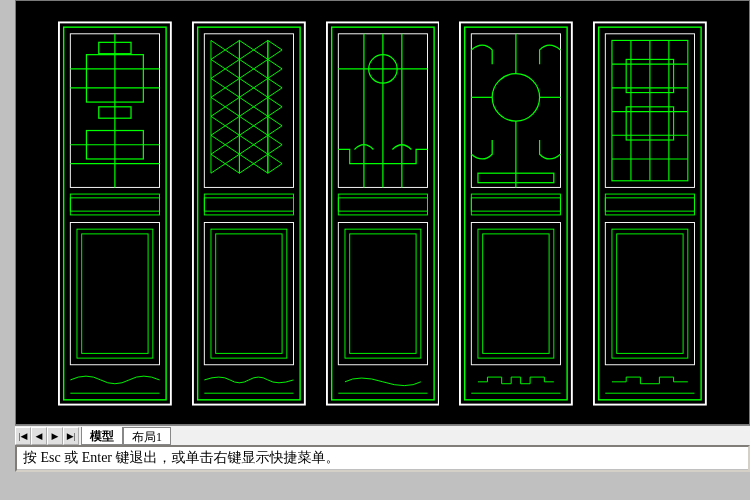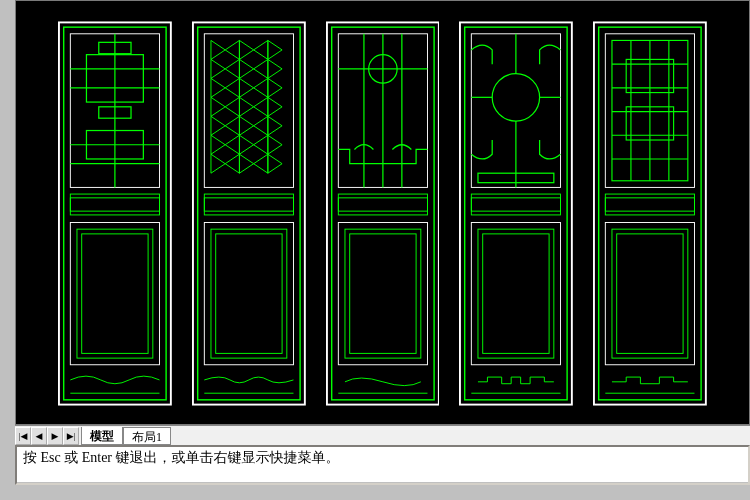--- a/index.html
+++ b/index.html
@@ -5,21 +5,21 @@
 * { margin: 0; padding: 0; box-sizing: border-box; }
 body { font-family: "SimSun", serif; font-size: 13px; background: #c0c0c0; width: 750px; height: 500px; overflow: hidden; }
 .container { display: flex; flex-direction: column; height: 100%; border-left: 15px solid #c0c0c0; }
 .cad-view { background: #000; height: 425px; position: relative; overflow: hidden; border: 1px solid #7a7a7a; }
 .tabbar { height: 20px; background: #f0f0f0; display: flex; align-items: center; border-top: 1px solid #888; }
 .navbtn { width: 16px; height: 18px; display: flex; align-items: center; justify-content: center; background: #e0e0e0; border: 1px outset #fff; cursor: pointer; font-size: 9px; }
 .sep { width: 2px; }
 .tab { height: 18px; padding: 1px 8px; background: #fff; border: 1px solid #888; font-size: 12px; cursor: pointer; }
 .tab.active { background: #fff; font-weight: bold; border-top: none; }
 .cmdarea { background: #fff; border: 2px inset #d4d0c8; }
-.cmdline { padding: 2px 6px; height: 36px; font-size: 14px; white-space: pre; }
+.cmdline { padding: 2px 6px; height: 23px; font-size: 14px; white-space: pre; }
 .cmdline.first { border-bottom: 1px solid #c0c0c0; }
 .cursor { display: inline-block; width: 1px; height: 14px; background: #000; vertical-align: middle; }
 .panels { display: flex; gap: 20px; padding: 10px 42px; height: 100%; }
 .panel { width: 120px; height: 405px; position: relative; }
 .panel svg { width: 100%; height: 100%; }
 </style>
 </head>
 <body>
 
 <div class="container">

